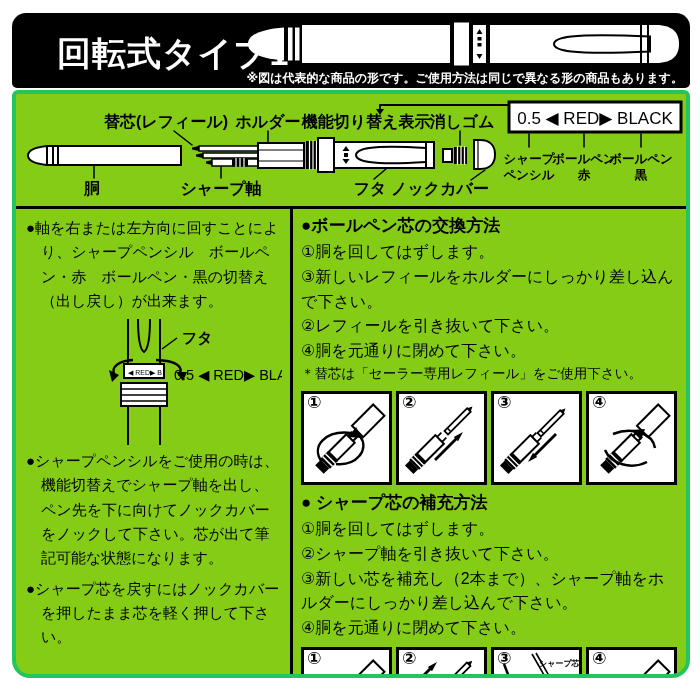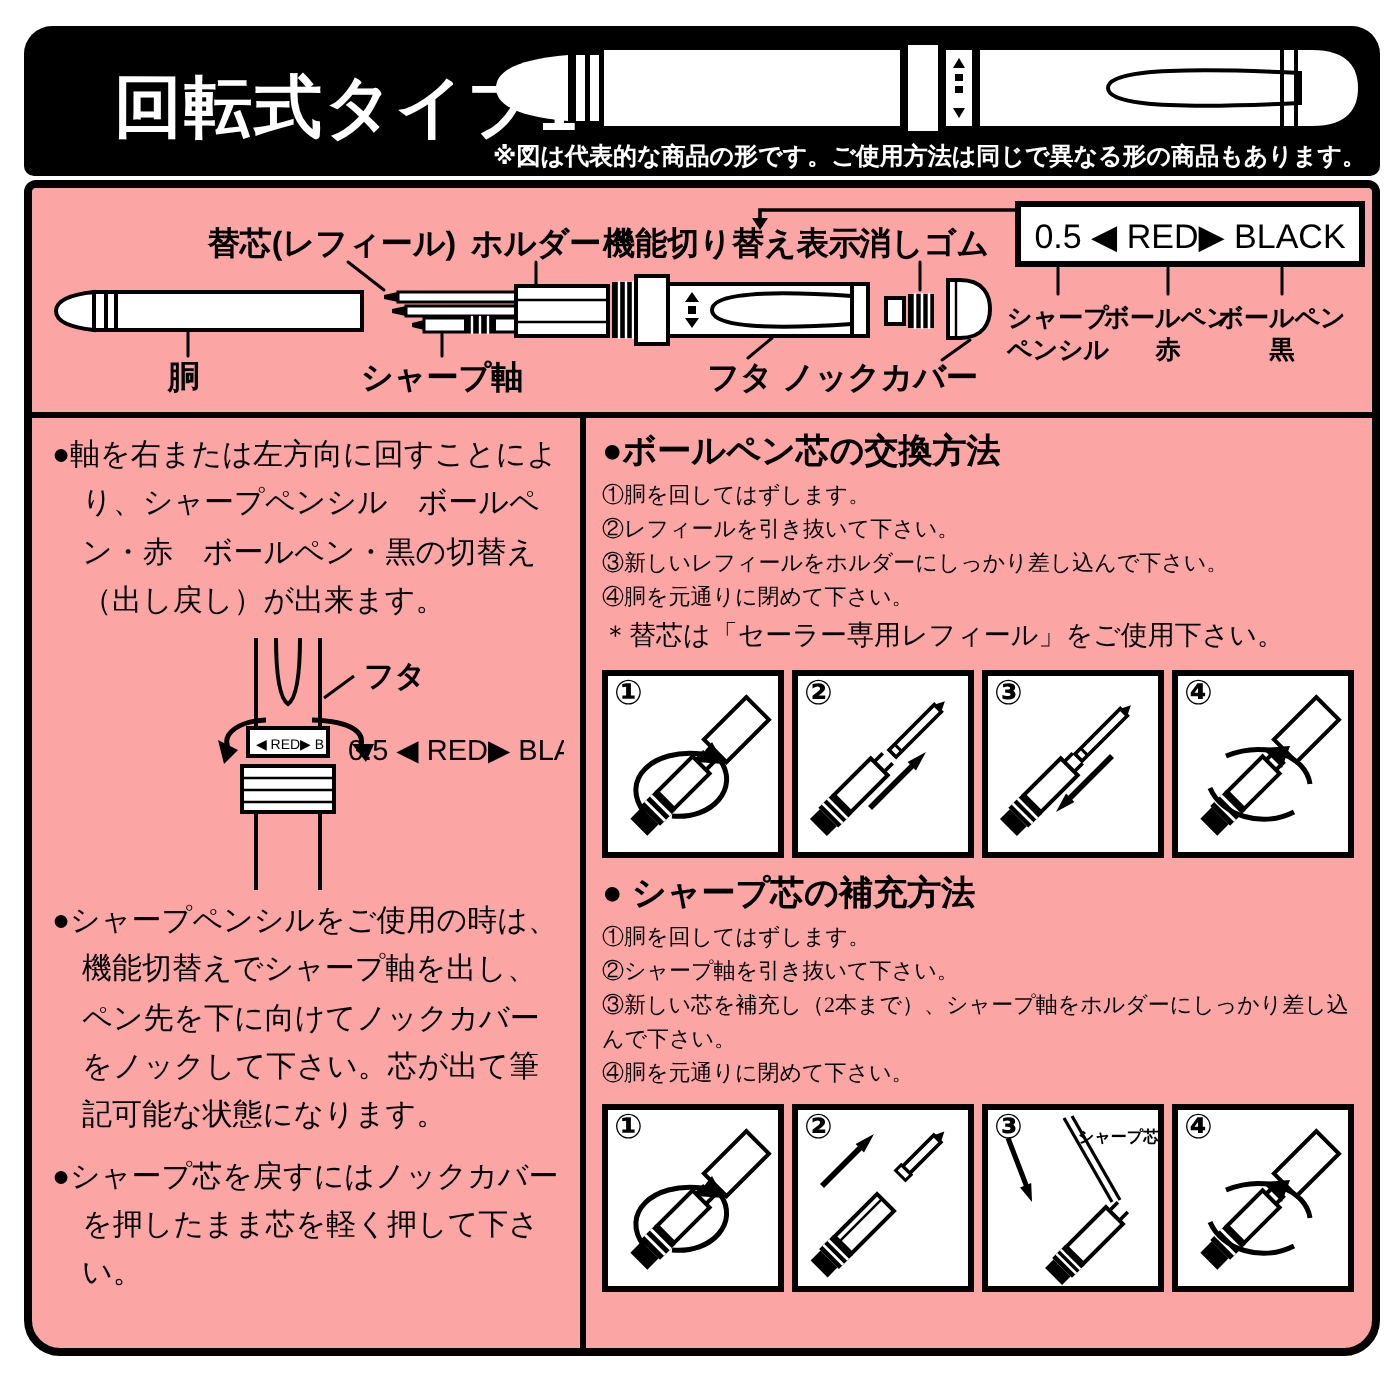--- a/index.html
+++ b/index.html
@@ -10,35 +10,35 @@
   .banner { position:absolute; left:12px; top:13px; width:678px; height:75px;
             background:#000; border-radius:14px 14px 5px 5px; }
   .banner-title { position:absolute; left:45px; top:18px; color:#fff;
                   font-size:34px; font-weight:bold; letter-spacing:1px; }
   .banner-pen { position:absolute; left:226px; top:5px; }
   .banner-note { position:absolute; right:7px; bottom:1px; color:#fff;
                  font-size:12px; font-weight:bold; letter-spacing:0; white-space:nowrap; }
 
   
   .main-box { position:absolute; left:12px; top:90px; width:678px; height:588px;
-              box-sizing:border-box; border:4px solid #000000; border-radius:6px 6px 18px 18px;
-              background:#fca5a5; overflow:hidden; }
+              box-sizing:border-box; border:4px solid #22c55e; border-radius:6px 6px 18px 18px;
+              background:#84cc16; overflow:hidden; }
   .diagram-section { height:112px; border-bottom:3px solid #000; position:relative; }
 
   .columns { display:flex; height:519px; }
   .left-col { width:277px; box-sizing:border-box; border-right:3px solid #000;
               padding:7px 8px 0 10px; }
   .right-col { flex:1; box-sizing:border-box; padding:3px 6px 16px 8px; }
 
   .bullet-para { font-size:15px; line-height:1.62; margin:0 0 6px 0;
                  padding-left:15px; text-indent:-15px; }
   .rotate-illust { margin:2px 0 4px 0; display:block; }
 
   .section-heading { font-size:17px; font-weight:bold; margin:2px 0 3px 0; }
-  .step-line { font-size:11px; line-height:1.55;font-family:Liberation Serif, serif; }
+  .step-line { font-size:16px; line-height:1.55; }
   .step-note { font-size:13.5px; line-height:1.55; }
   .step-row { display:flex; gap:4px; margin:6px 0 6px 0; }
   .step-box { width:91px; height:94px; box-sizing:border-box; border:3px solid #000;
               position:relative; background:#fff; }
   .step-num { position:absolute; top:0px; left:3px; font-size:17px; font-weight:bold; line-height:1.1; }
   .step-box svg { position:absolute; left:0; top:0; }
 
   svg text { font-family:"Liberation Sans","DejaVu Sans",sans-serif; }
 </style>
 </head>
@@ -190,22 +190,22 @@
         </svg>
 
         <p class="bullet-para">●シャープペンシルをご使用の時は、機能切替えでシャープ軸を出し、ペン先を下に向けてノックカバーをノックして下さい。芯が出て筆記可能な状態になります。</p>
         <p class="bullet-para">●シャープ芯を戻すにはノックカバーを押したまま芯を軽く押して下さい。</p>
       </div>
 
       <div class="right-col">
 
         <div class="section-heading">●ボールペン芯の交換方法</div>
         <div class="step-line">①胴を回してはずします。</div>
+        <div class="step-line">③新しいレフィールをホルダーにしっかり差し込んで下さい。</div>
         <div class="step-line">②レフィールを引き抜いて下さい。</div>
-        <div class="step-line">③新しいレフィールをホルダーにしっかり差し込んで下さい。</div>
         <div class="step-line">④胴を元通りに閉めて下さい。</div>
         <div class="step-note">＊替芯は「セーラー専用レフィール」をご使用下さい。</div>
 
         <div class="step-row">
           <div class="step-box">
             <svg width="85" height="88" viewBox="0 0 85 88">
               <g transform="rotate(-45 43 48)">
                 <rect x="4" y="42" width="8" height="12" fill="#000"></rect>
                 <rect x="12" y="41" width="11" height="14" fill="#000"></rect>
                 <line x1="15.5" y1="41" x2="15.5" y2="55" stroke="#fff" stroke-width="1.5"></line>

